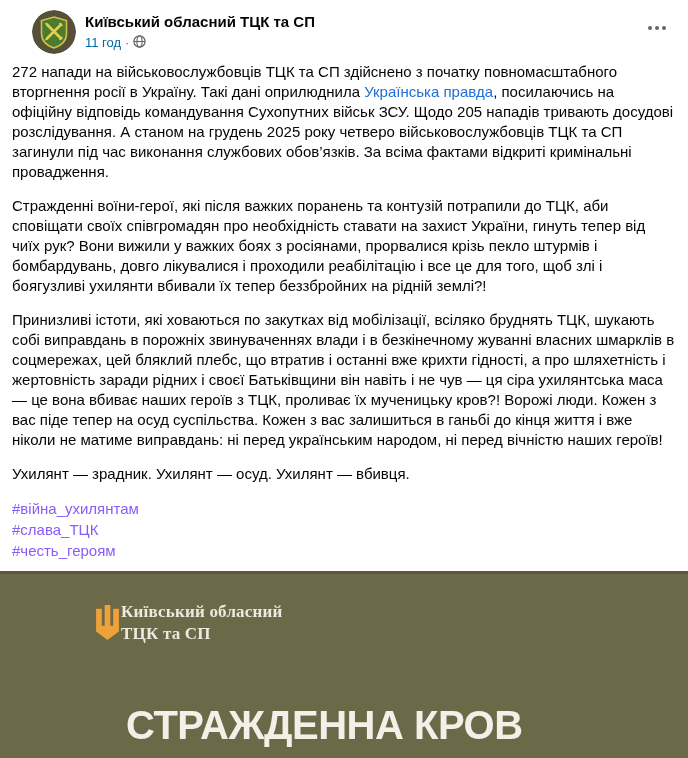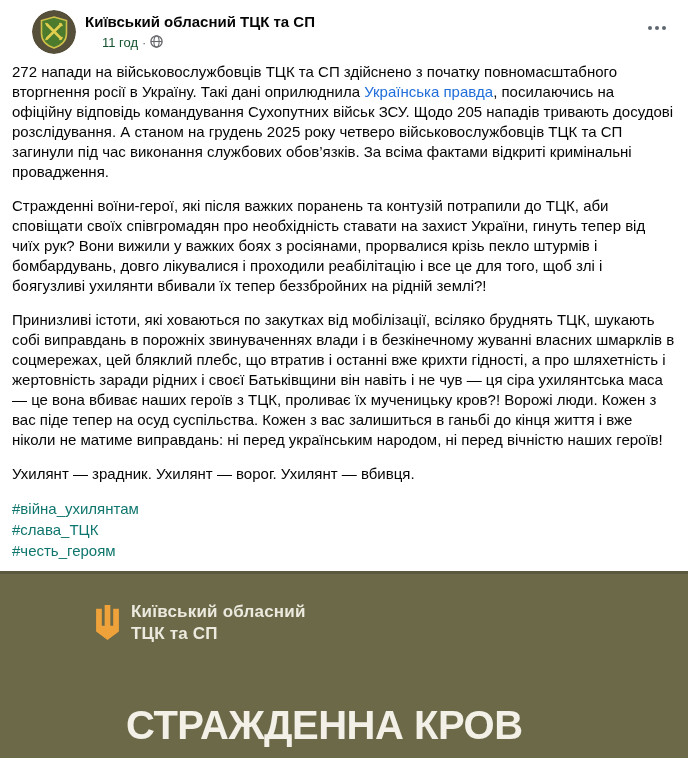--- a/index.html
+++ b/index.html
@@ -39,21 +39,21 @@
   }
   .post-meta {
     display: flex;
     align-items: center;
     gap: 4px;
     margin-top: 3px;
     font-size: 13px;
     line-height: 16px;
     color: #65676b;
   }
-  .post-meta a { color: #14532d; text-decoration: none; cursor: pointer; margin-left: 17px; }
+  .post-meta a { color: #0369a1; text-decoration: none; cursor: pointer; }
   .globe { display: inline-block; margin-top: 1px; }
   .more-btn {
     position: absolute;
     right: 14px; top: 16px;
     display: flex;
     gap: 3px;
     padding: 10px 8px;
     border-radius: 50%;
     cursor: pointer;
   }
@@ -69,21 +69,21 @@
   }
   .post-text p { margin: 0 0 14px 0; }
   .inline-link {
     color: #216fdb;
     text-decoration: none;
     cursor: pointer;
   }
   .hashtags { margin: 0 0 10px 0; }
   .hashtag {
     display: block;
-    color: #0f766e;
+    color: #8b5cf6;
     text-decoration: none;
     font-size: 15px;
     line-height: 21px;
     cursor: pointer;
   }
 
   
   .post-image {
     position: relative;
     width: 688px;
@@ -96,21 +96,21 @@
     position: absolute;
     left: 0; top: 0;
     width: 100%; height: 3px;
     background: rgba(0,0,0,0.15);
   }
   .image-brand {
     position: absolute;
     left: 94px; top: 30px;
     display: flex;
     align-items: flex-start;
-    gap: 10px;
+    font-family: Liberation Serif, serif;
   }
   .trident-wrap { padding-top: 2px; }
   .brand-text {
     color: #ecead e0;
     color: #eceadf;
     font-size: 17px;
     font-weight: 700;
     line-height: 22px;
     letter-spacing: 0.2px;
   }
@@ -156,21 +156,21 @@
       <span class="dot"></span>
       <span class="dot"></span>
       <span class="dot"></span>
     </div>
   </div>
 
   <div class="post-text">
     <p><span>272 напади на військовослужбовців ТЦК та СП здійснено з початку повномасштабного вторгнення росії в Україну. Такі дані оприлюднила </span><a class="inline-link" href="#">Українська правда</a><span>, посилаючись на офіційну відповідь командування Сухопутних військ ЗСУ. Щодо 205 нападів тривають досудові розслідування. А станом на грудень 2025 року четверо військовослужбовців ТЦК та СП загинули під час виконання службових обов’язків. За всіма фактами відкриті кримінальні провадження.</span></p>
     <p>Стражденні воїни-герої, які після важких поранень та контузій потрапили до ТЦК, аби сповіщати своїх співгромадян про необхідність ставати на захист України, гинуть тепер від чиїх рук? Вони вижили у важких боях з росіянами, прорвалися крізь пекло штурмів і бомбардувань, довго лікувалися і проходили реабілітацію і все це для того, щоб злі і боягузливі ухилянти вбивали їх тепер беззбройних на рідній землі?!</p>
     <p>Принизливі істоти, які ховаються по закутках від мобілізації, всіляко бруднять ТЦК, шукають собі виправдань в порожніх звинуваченнях влади і в безкінечному жуванні власних шмарклів в соцмережах, цей бляклий плебс, що втратив і останні вже крихти гідності, а про шляхетність і жертовність заради рідних і своєї Батьківщини він навіть і не чув — ця сіра ухилянтська маса — це вона вбиває наших героїв з ТЦК, проливає їх мученицьку кров?! Ворожі люди. Кожен з вас піде тепер на осуд суспільства. Кожен з вас залишиться в ганьбі до кінця життя і вже ніколи не матиме виправдань: ні перед українським народом, ні перед вічністю наших героїв!</p>
-    <p>Ухилянт — зрадник. Ухилянт — ворог. Ухилянт — вбивця.</p>
+    <p>Ухилянт — зрадник. Ухилянт — осуд. Ухилянт — вбивця.</p>
     <div class="hashtags">
         <a class="hashtag" href="#">#війна_ухилянтам</a>
         <a class="hashtag" href="#">#слава_ТЦК</a>
         <a class="hashtag" href="#">#честь_героям</a>
       </div>
   </div>
 
   <div class="post-image">
     <div class="image-top-shade"></div>
     <div class="image-brand">

